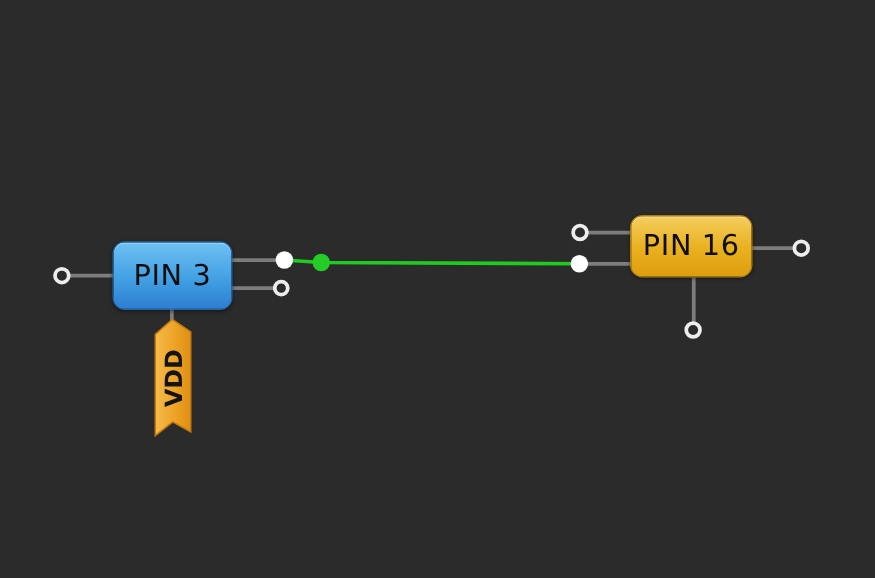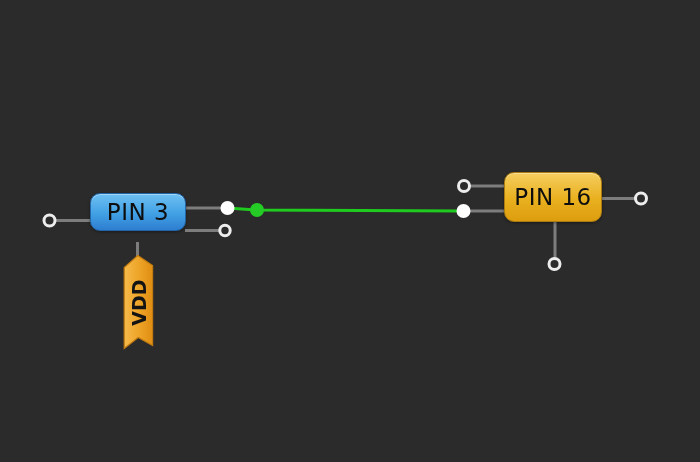--- a/index.html
+++ b/index.html
@@ -28,21 +28,21 @@
     box-sizing: border-box;
     font-size: 23px;
     color: #0e0e0e;
     letter-spacing: 0.5px;
     box-shadow: inset 0 1px 0 rgba(255,255,255,0.35), 0 1px 3px rgba(0,0,0,0.4);
     cursor: default;
   }
 
   .node-pin3 {
     left: 90px; top: 193px;
-    width: 96px; height: 38px;
+    width: 96px; height: 55px;
     background: linear-gradient(180deg, #6ec0f2 0%, #41a0e4 55%, #2e7ed0 100%);
     border: 1px solid #2166a8;
   }
 
   .node-pin16 {
     left: 504px; top: 172px;
     width: 98px; height: 50px;
     background: linear-gradient(180deg, #f5cd5e 0%, #e9b01e 55%, #dd9d0e 100%);
     border: 1px solid #a97b10;
   }

